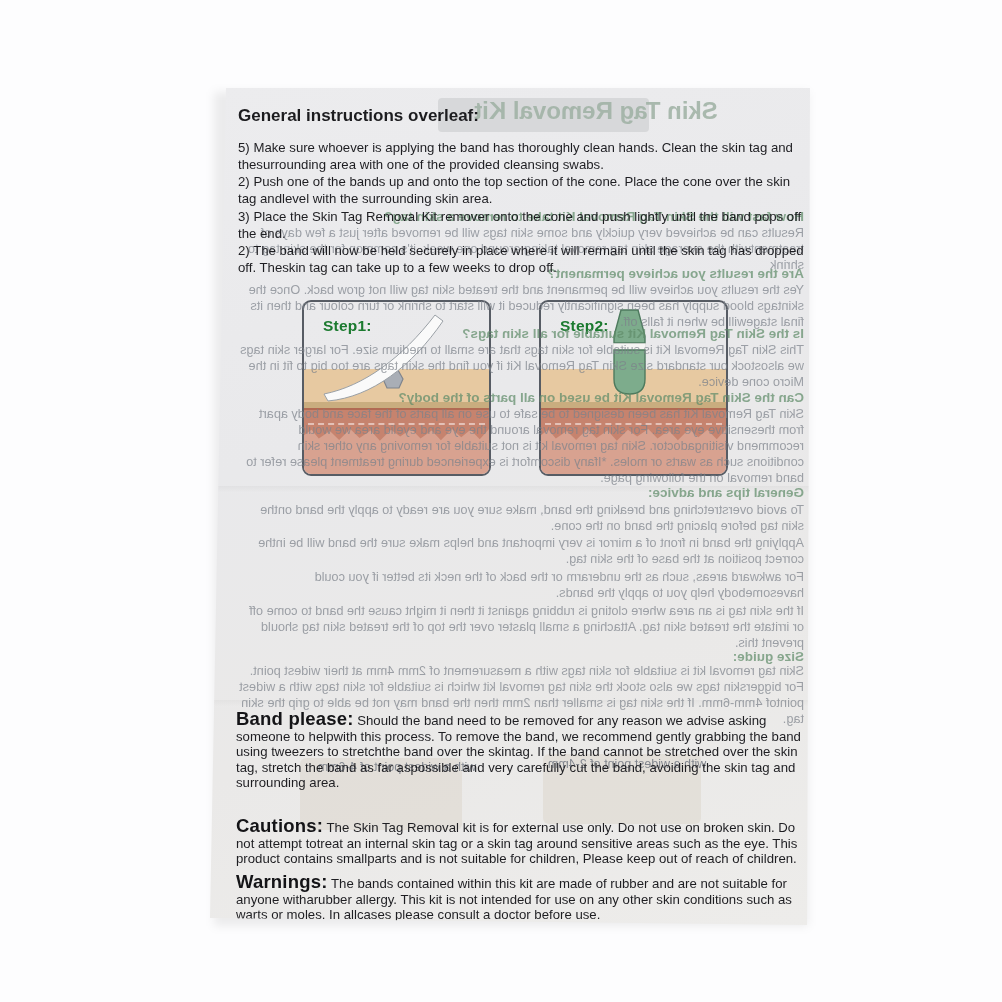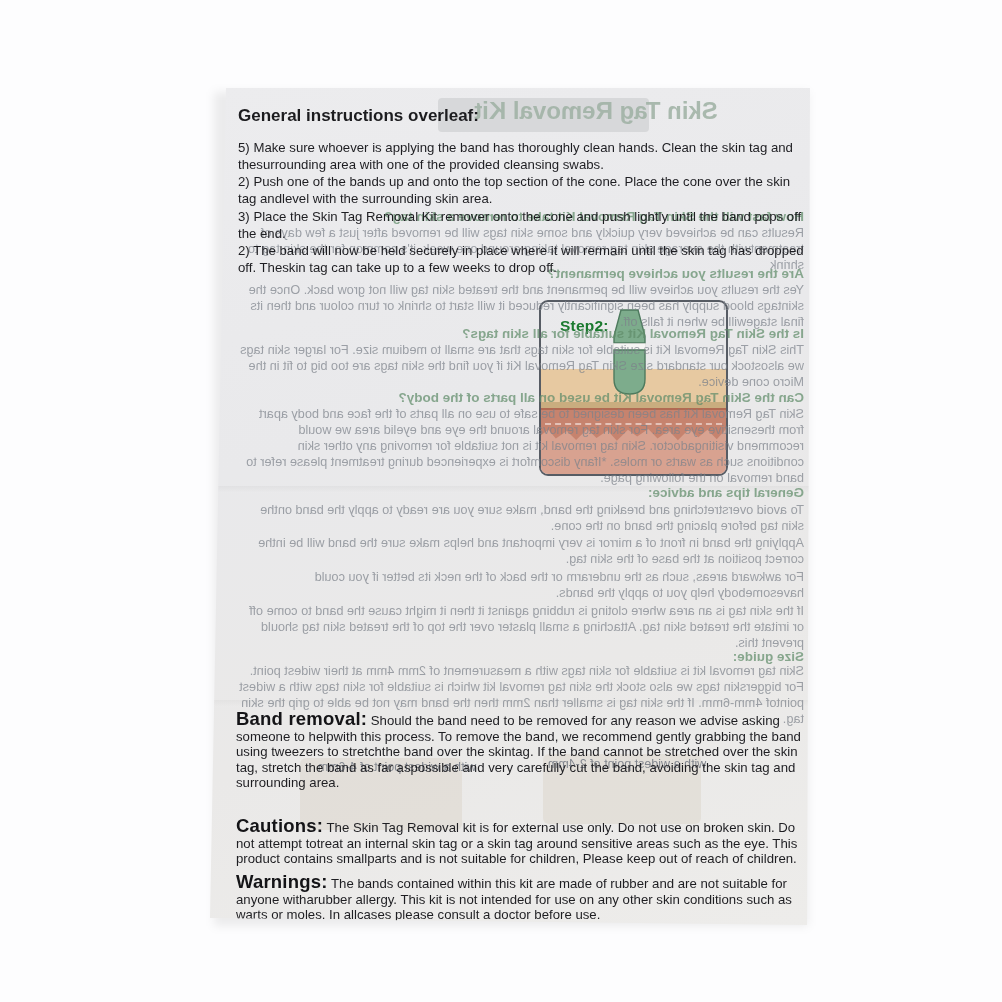--- a/index.html
+++ b/index.html
@@ -89,20 +89,31 @@
 
 <div class="scene">
   <div class="paper-shadow"></div>
 
   <div class="paper">
     <div class="crease c1"></div>
     <div class="crease c2"></div>
 
     <div class="layer diagrams">
 
+      <div class="step-box r1" style="left:92px;top:212px;width:185px;height:172px;">
+        <div class="skin tan"></div>
+        <div class="skin olive"></div>
+        <div class="skin pinkbase"></div>
+        <div class="skin brick"></div>
+        <svg class="step-art" viewBox="0 0 185 172">
+          <polygon points="84,68 94,68 99,77 95,86 83,86 79,77" fill="#a9aeb6" stroke="#7f848c" stroke-width="1.2"></polygon>
+          <path d="M20,92 C60,84 98,56 131,13 L139,19 C108,64 68,95 24,99 Z" fill="#fafafa" stroke="#9aa0a6" stroke-width="1"></path>
+        </svg>
+        <span class="step-label">Step1:</span>
+      </div>
 
       <div class="step-box r1" style="left:329px;top:212px;width:185px;height:172px;">
         <div class="skin tan"></div>
         <div class="skin olive"></div>
         <div class="skin pinkbase"></div>
         <div class="skin brick"></div>
         <svg class="step-art" viewBox="0 0 185 172">
           <path d="M80,8 L97,8 L104,34 L104,41 L73,41 L73,34 Z" fill="#7dac8c" stroke="#4e7a5e" stroke-width="1.4"></path>
           <rect x="72.5" y="41.5" width="32" height="6.5" fill="#f5f5f3" stroke="#d8d8d4" stroke-width="0.5"></rect>
           <path d="M73,48 L104,48 L104,77 Q104,92 88.5,92 Q73,92 73,77 Z" fill="#7dac8c" stroke="#4e7a5e" stroke-width="1.4"></path>
@@ -144,21 +155,21 @@
     <div class="layer front">
       <div class="f-heading">General instructions overleaf:</div>
       <div id="front-paras">
           <div class="fpara" style="top: 52px;">5) Make sure whoever is applying the band has thoroughly clean hands. Clean the skin tag and thesurrounding area with one of the provided cleansing swabs.</div>
           <div class="fpara" style="top: 86px;">2) Push one of the bands up and onto the top section of the cone. Place the cone over the skin tag andlevel with the surrounding skin area.</div>
           <div class="fpara" style="top: 121px;">3) Place the Skin Tag Removal Kit remover onto the cone and push lightly until the band pops off the end.</div>
           <div class="fpara" style="top: 155px;">2) The band will now be held securely in place where it will rermain until the skin tag has dropped off. Theskin tag can take up to a few weeks to drop off.</div>
         </div>
 
       <div class="blk" style="top:623px;">
-        <span class="blk-label">Band removal:</span>
+        <span class="blk-label">Band please:</span>
         <span>Should the band need to be removed for any reason we advise asking someone to helpwith this process. To remove the band, we recommend gently grabbing the band using tweezers to stretchthe band over the skintag. If the band cannot be stretched over the skin tag, stretch the band as far aspossible and very carefully cut the band, avoiding the skin tag and surrounding area.</span>
       </div>
 
       <div class="blk" style="top:691px;margin-top:39px;">
         <span class="blk-label">Cautions:</span>
         <span>The Skin Tag Removal kit is for external use only. Do not use on broken skin. Do not attempt totreat an internal skin tag or a skin tag around sensitive areas such as the eye. This product contains smallparts and is not suitable for children, Please keep out of reach of children.</span>
       </div>
 
       <div class="blk" style="top:786px;">
         <span class="blk-label">Warnings:</span>

